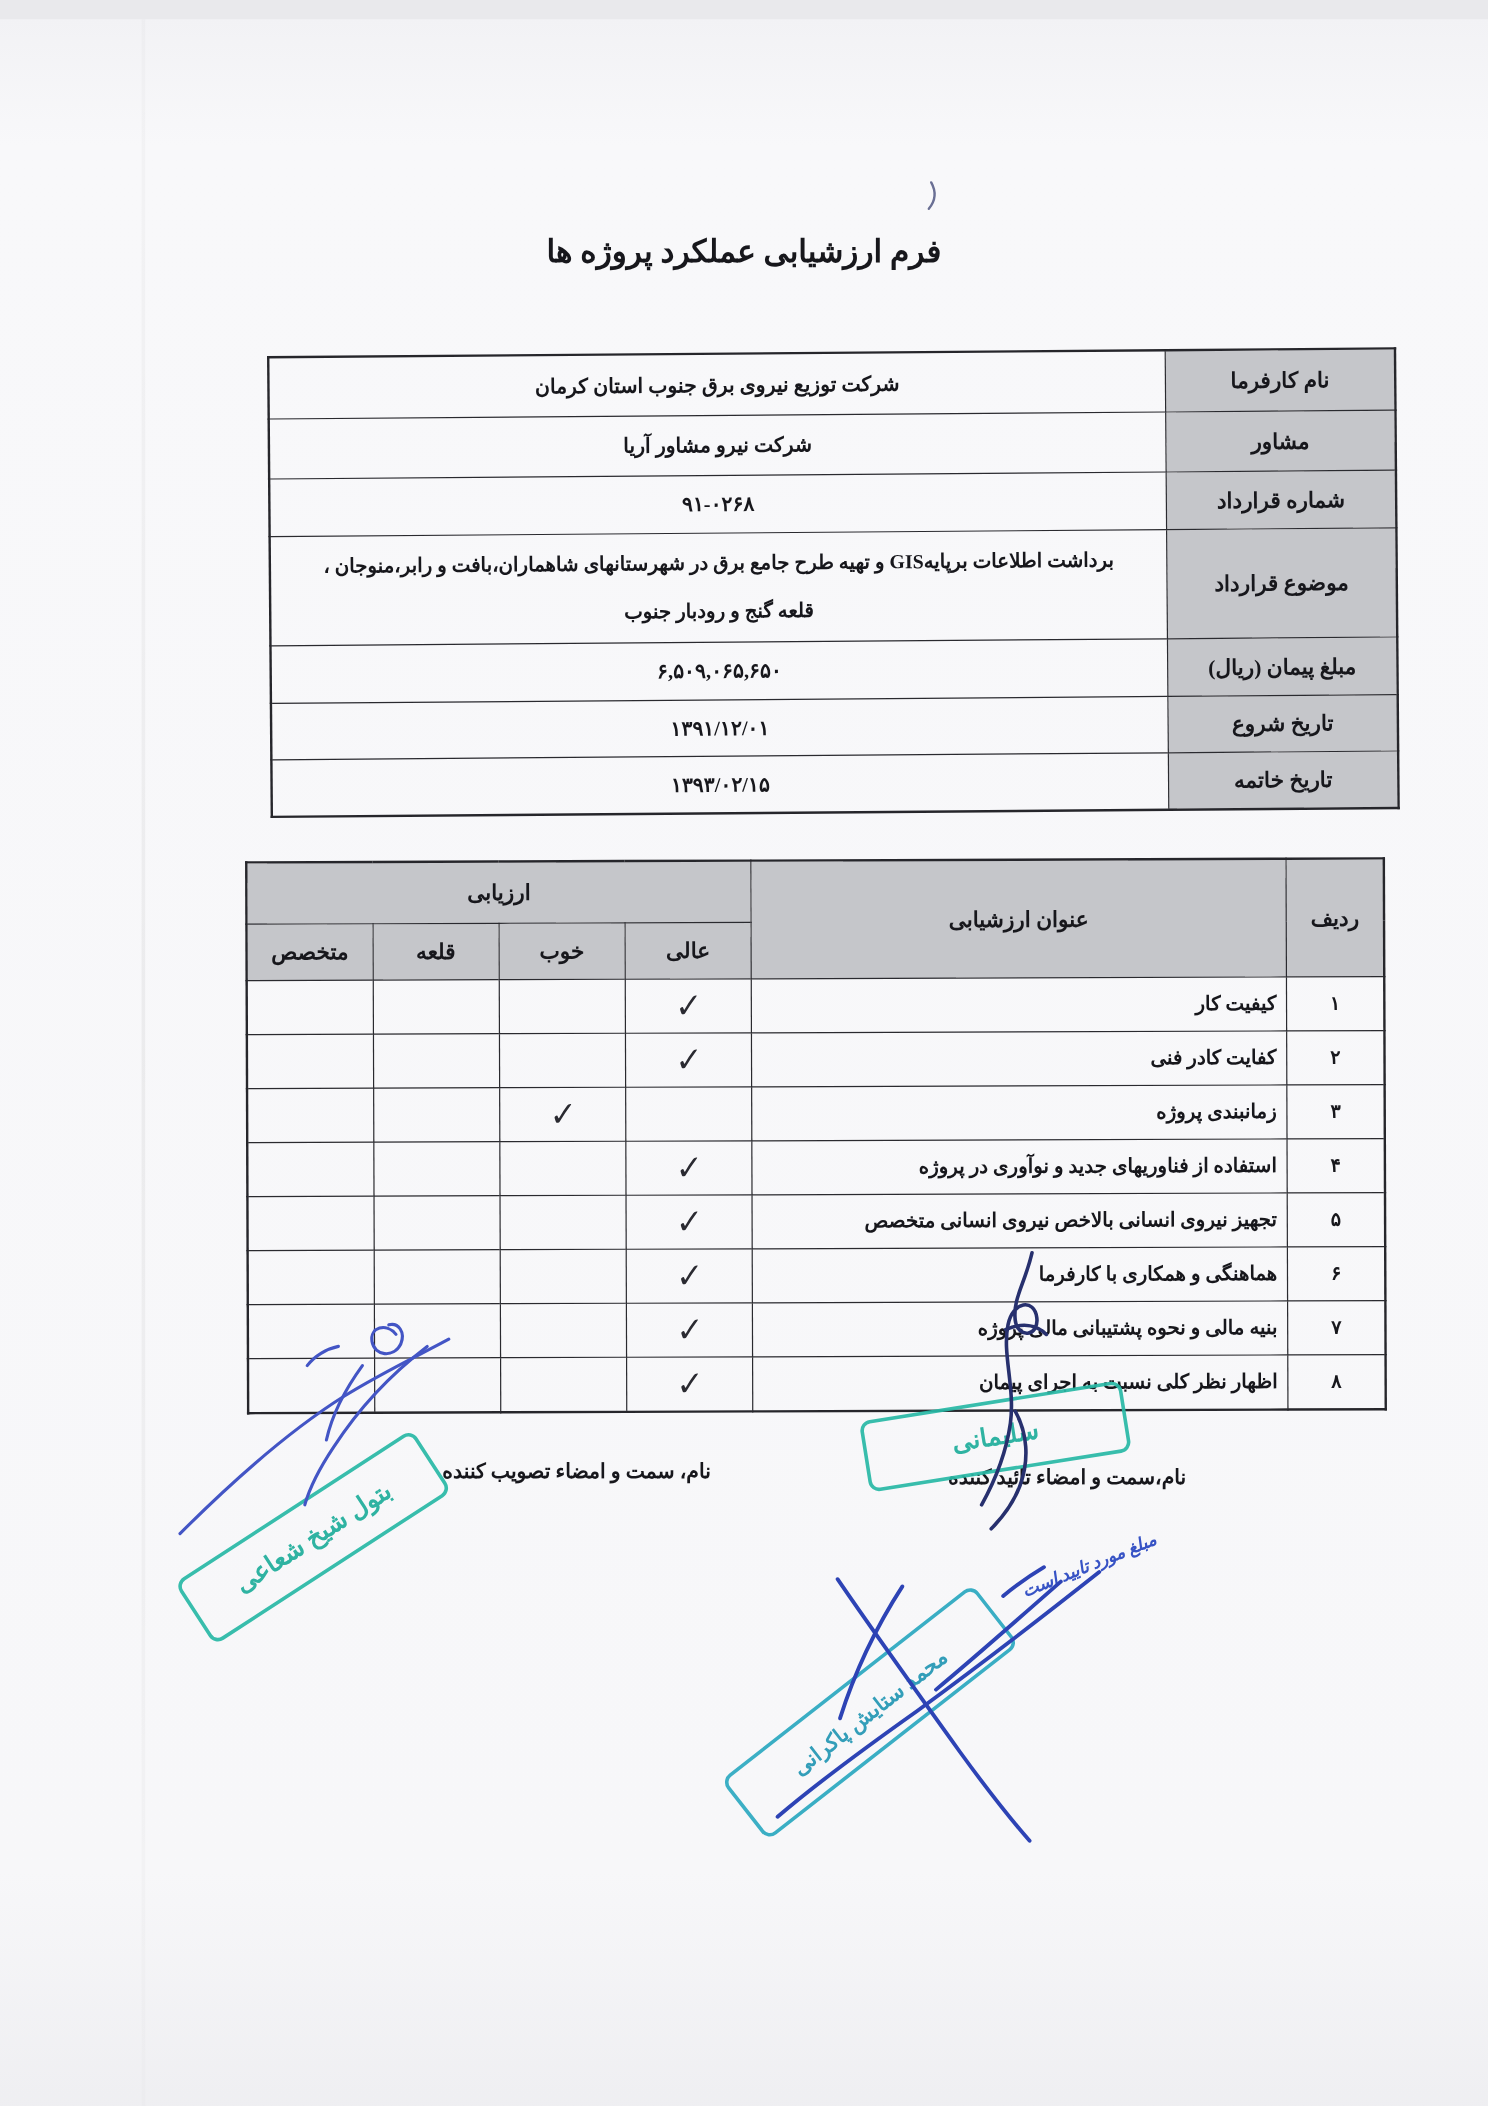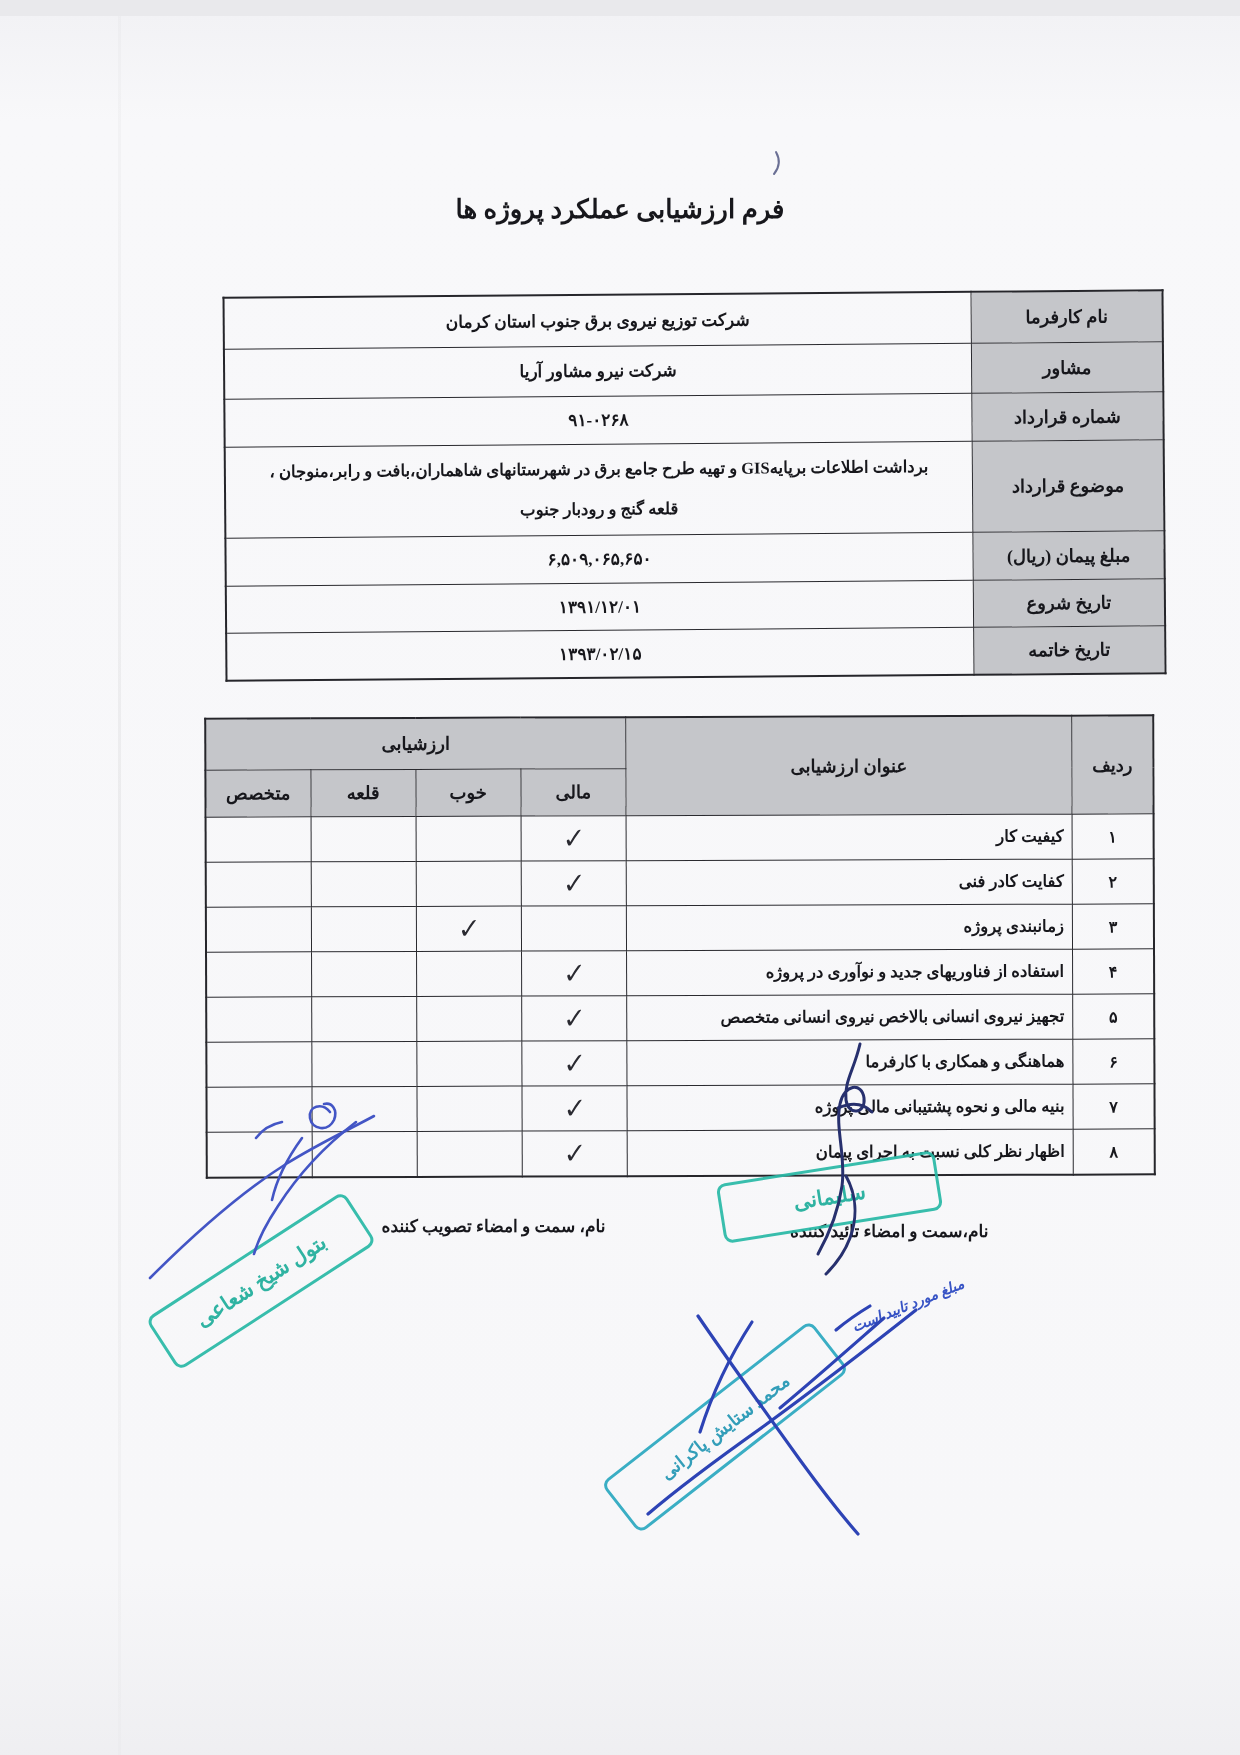--- a/index.html
+++ b/index.html
@@ -121,24 +121,24 @@
       <td class="value-cell ltr">۱۳۹۳/۰۲/۱۵</td>
     </tr>
   </tbody>
     </table>
 
   <table class="eval-table">
     <tbody>
         <tr>
       <th class="col-num" rowspan="2" style="height:88px">ردیف</th>
       <th class="col-title" rowspan="2">عنوان ارزشیابی</th>
-      <th colspan="4" style="height:46px">ارزشیابی</th>
-    </tr>
-    <tr>
-      <th class="col-rate" style="height:42px">مالی</th>
+      <th colspan="4" style="height:46px">ارزیابی</th>
+    </tr>
+    <tr>
+      <th class="col-rate" style="height:42px">عالی</th>
       <th class="col-rate">خوب</th>
       <th class="col-rate">قلعه</th>
       <th class="col-weak">متخصص</th>
     </tr>
 
     <tr>
       <td class="num-cell">۱</td>
       <td class="title-cell">کیفیت کار</td>
       <td class="rate-cell"><span class="tick">✓</span></td>
       <td class="rate-cell"></td>
@@ -198,21 +198,21 @@
       <td class="title-cell">اظهار نظر کلی نسبت به اجرای پیمان</td>
       <td class="rate-cell"><span class="tick">✓</span></td>
       <td class="rate-cell"></td>
       <td class="rate-cell"></td>
       <td class="rate-cell"></td>
     </tr>
   </tbody>
     </table>
 
   <div class="sig-label" style="left:790px;top:1205px;width:270px;text-align:left;">نام،سمت و امضاء تائید کننده</div>
-  <div class="sig-label" style="left:346px;top:1200px;width:295px;text-align:center;">نام، سمت و امضاء تصویب کننده</div>
+  <div class="sig-label" style="left:333px;top:1200px;width:295px;text-align:center;">نام، سمت و امضاء تصویب کننده</div>
 
   <div class="stamp stamp-confirmer">سلیمانی</div>
   <div class="stamp stamp-approver">بتول شیخ شعاعی</div>
   <div class="stamp stamp-bottom">محمد ستایش پاکرانی</div>
 
   <div class="note">مبلغ مورد تایید است</div>
 
   <svg class="sig-overlay" viewBox="0 0 1240 1755">
 
     <path d="M776 136 c5 9 3 16 -2 22" stroke="#6a6f94" stroke-width="2" fill="none" stroke-linecap="round"></path>

